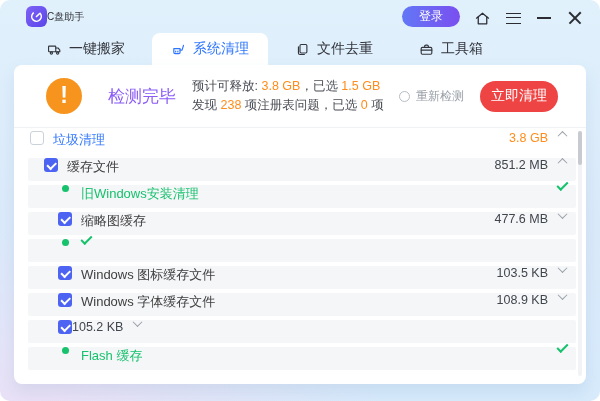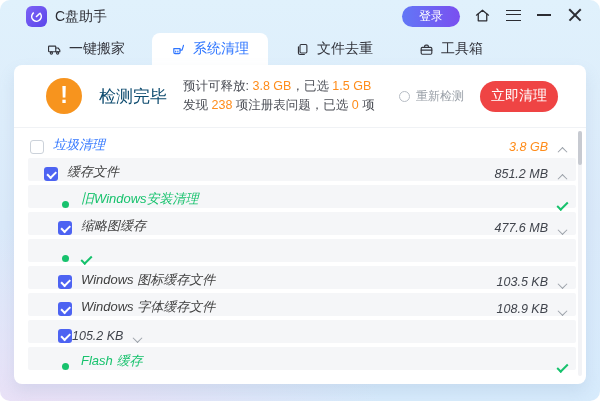--- a/index.html
+++ b/index.html
@@ -8,22 +8,22 @@
     position:relative; width:600px; height:401px; border-radius:10px; overflow:hidden;
     background:
       radial-gradient(120% 95% at 6% 102%, rgba(236,224,246,.95) 0%, rgba(236,224,246,0) 48%),
       linear-gradient(180deg, #e0f1fc 0%, #dbeafa 55%, #d7ebfc 100%);
   }
 
   
   .titlebar { height:33px; display:flex; align-items:center; padding:0 16px 0 26px; }
   .logo { width:21px; height:21px; border-radius:6px; flex:none;
     background:linear-gradient(135deg,#7d62f6,#5b46ea); display:flex; align-items:center; justify-content:center; }
-  .app-title { margin-left:8px; font-size:14px; color:#2b2c33; }
-  .tb-right { margin-left:auto; display:flex; align-items:flex-start; gap:13px; }
+  .app-title { font-size:10px; color:#2b2c33; }
+  .tb-right { margin-left:auto; display:flex; align-items:flex-end; gap:13px; }
   .login-btn { width:58px; height:21px; border-radius:11px; border:none; cursor:pointer;
     background:linear-gradient(90deg,#6277f6,#7a4ff0); color:#fff; font-size:12px; line-height:21px; text-align:center; }
   .wicon { display:inline-flex; align-items:center; justify-content:center; width:18px; height:18px; cursor:pointer; color:#2c2d33; }
   .ico-menu { width:15px; height:11px; border-top:1.6px solid #2c2d33; border-bottom:1.6px solid #2c2d33; position:relative; }
   .ico-menu::after { content:""; position:absolute; left:0; right:0; top:3.6px; border-top:1.6px solid #2c2d33; }
   .ico-min { width:14px; height:1.7px; background:#2c2d33; }
   .ico-close { position:relative; width:14px; height:14px; }
   .ico-close::before,.ico-close::after { content:""; position:absolute; left:-1px; top:6px; width:16px; height:1.7px; background:#2c2d33; }
   .ico-close::before { transform:rotate(45deg); } .ico-close::after { transform:rotate(-45deg); }
 
@@ -35,32 +35,32 @@
   .tab + .tab { margin-left:8px; }
 
   
   .card { position:relative; margin:0 14px; height:319px; background:#fff; border-radius:8px;
     box-shadow:0 8px 16px rgba(110,140,180,.16); }
 
   
   .status { height:63px; display:flex; align-items:center; padding:0 28px 0 32px; border-bottom:1px solid #f0f2f5; }
   .warn { width:36px; height:36px; border-radius:50%; background:#f7941e; color:#fff; flex:none;
     display:flex; align-items:center; justify-content:center; font-size:23px; font-weight:bold; padding-bottom:2px; }
-  .result-title { margin-left:17px; font-size:17px; color:#0c4a6e; font-weight:500; white-space:nowrap; }
+  .result-title { margin-left:26px; font-size:17px; color:#8b5cf6; font-weight:500; white-space:nowrap; }
   .detail { margin-left:16px; font-size:12.5px; color:#4a4d55; line-height:19px; white-space:nowrap; }
   .num { color:#ff8c1a; }
   .status-right { margin-left:auto; display:flex; align-items:center; }
   .recheck { display:flex; align-items:center; gap:6px; color:#9aa0a8; font-size:12px; cursor:pointer; }
   .recheck-circ { width:11px; height:11px; border:1.5px solid #b7bdc5; border-radius:50%; }
   .clean-btn { margin-left:16px; width:78px; height:31px; border:none; border-radius:16px; cursor:pointer;
     background:#ef4444; color:#fff; font-size:14px; }
 
   
   .list { padding:3px 10px 0 14px; }
-  .row { height:23px; margin-bottom:4px; display:flex; align-items:flex-end; border-radius:2px;font-style:italic; }
+  .row { height:23px; margin-bottom:4px; display:flex; align-items:flex-start; border-radius:2px; }
   .row.gray { background:#f5f6f8; }
   .row.lv1 { padding-left:2px; } .row.lv2 { padding-left:16px; } .row.lv3 { padding-left:30px; }
   .cb { width:14px; height:14px; border-radius:3px; flex:none; position:relative; cursor:pointer;
     border:1.5px solid #ccd2da; background:#fff; }
   .cb.checked { border:none; background:#4d63f2; }
   .cb.checked::after { content:""; position:absolute; left:3px; top:3.5px; width:7px; height:3.5px;
     border-left:2px solid #fff; border-bottom:2px solid #fff; transform:rotate(-45deg); }
   .dot { width:7px; height:7px; border-radius:50%; background:#17c26d; flex:none; margin:0 3.5px; }
   .lbl { margin-left:9px; font-size:13px; color:#404040; flex:1; white-space:nowrap; overflow:hidden; }
   .lbl.blue { color:#3377ff; } .lbl.green { color:#17c26d; }

